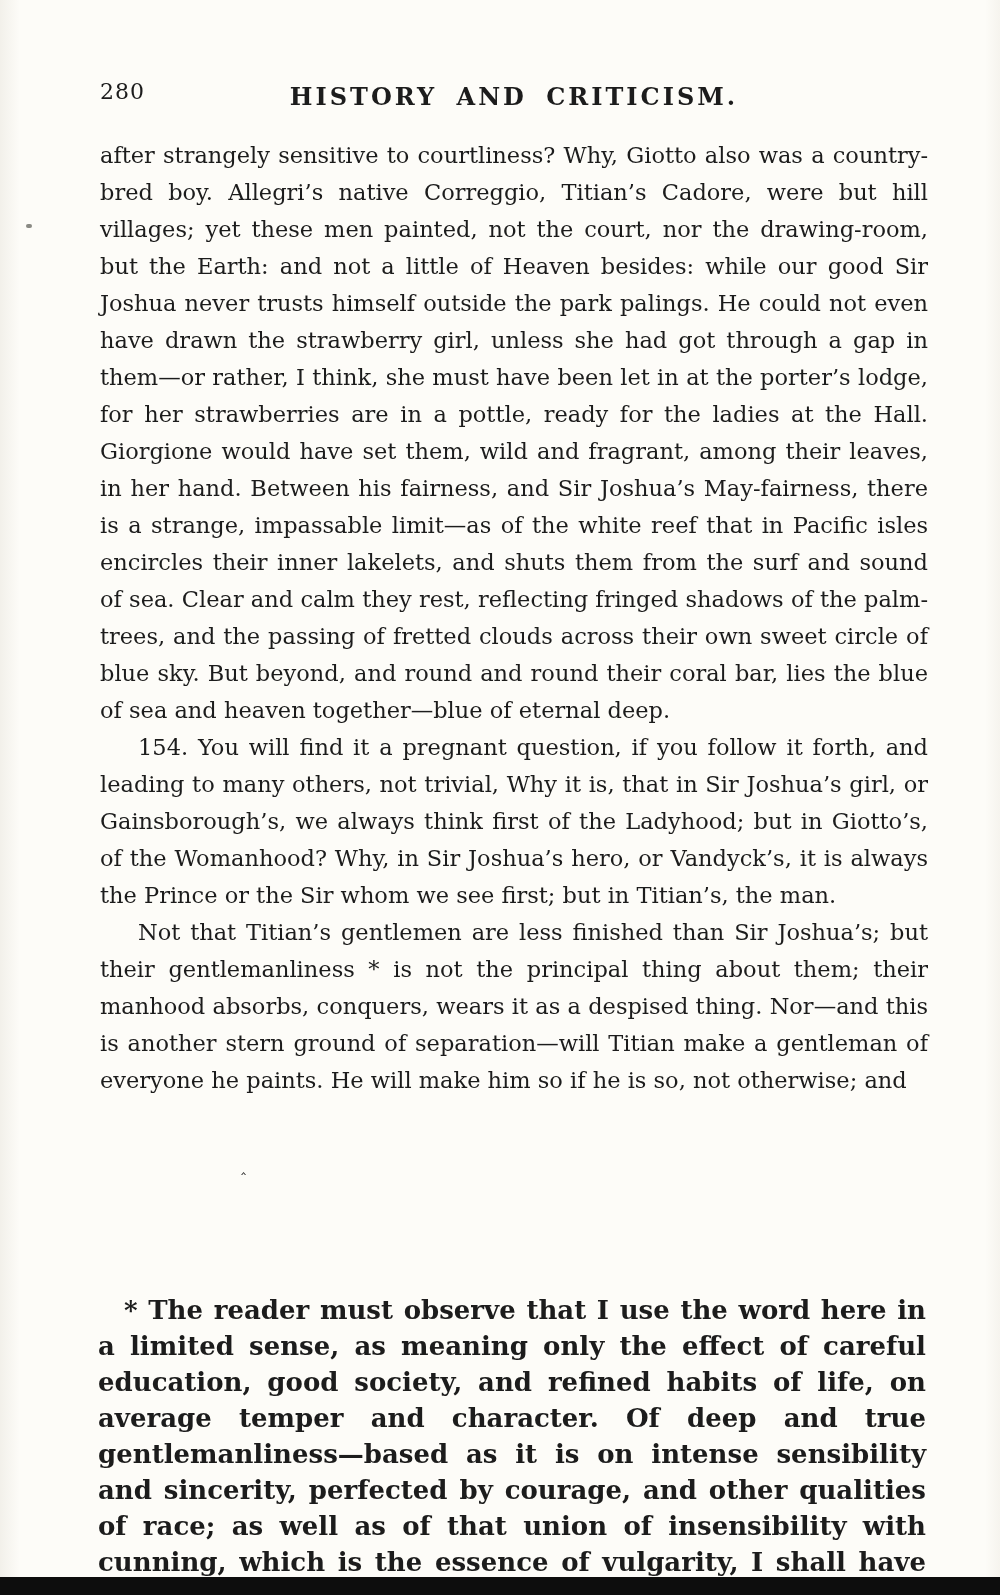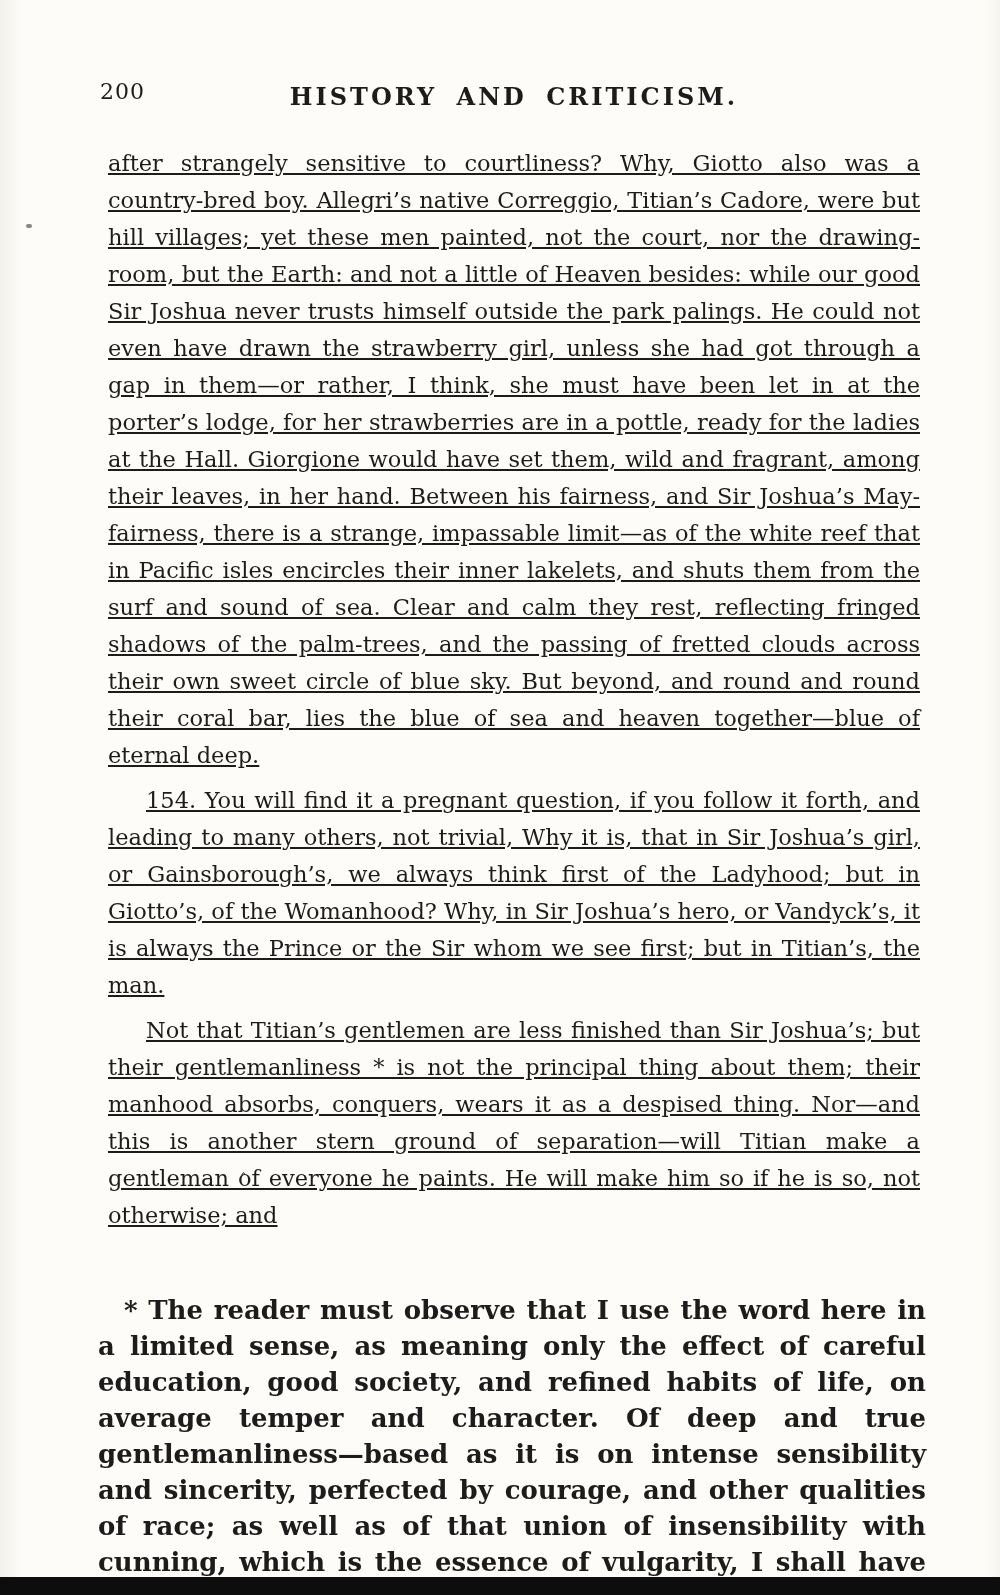--- a/index.html
+++ b/index.html
@@ -42,23 +42,22 @@
   .body-text {
     position: absolute;
     left: 100px;
     top: 137px;
     width: 828px;
     font-size: 22.5px;
     line-height: 37px;
     text-align: justify;
   }
   .body-text p {
-    margin: 8px;
+    margin: 0;
     padding: 0;
-    text-decoration: underline;
   }
   .p-indent {
     text-indent: 38px;
   }
   .footnote {
     position: absolute;
     left: 98px;
     top: 1292px;
     width: 828px;
     font-size: 26px;
@@ -91,21 +90,21 @@
     font-size: 15px;
     color: #2a2a2a;
   }
 </style>
 </head>
 <body>
 
 <div class="page">
 
   <div class="header">
-    <span class="page-number">200</span>
+    <span class="page-number">280</span>
     <span class="running-title">HISTORY AND CRITICISM.</span>
   </div>
 
   <div class="body-text">
     <p>after strangely sensitive to courtliness?  Why, Giotto also was a country-bred boy.  Allegri’s native Correggio, Titian’s Cadore, were but hill villages; yet these men painted, not the court, nor the drawing-room, but the Earth: and not a little of Heaven besides: while our good Sir Joshua never trusts himself outside the park palings.  He could not even have drawn the strawberry girl, unless she had got through a gap in them—or rather, I think, she must have been let in at the porter’s lodge, for her strawberries are in a pottle, ready for the ladies at the Hall.  Giorgione would have set them, wild and fragrant, among their leaves, in her hand. Between his fairness, and Sir Joshua’s May-fairness, there is a strange, impassable limit—as of the white reef that in Pacific isles encircles their inner lakelets, and shuts them from the surf and sound of sea.  Clear and calm they rest, reflecting fringed shadows of the palm-trees, and the passing of fretted clouds across their own sweet circle of blue sky. But beyond, and round and round their coral bar, lies the blue of sea and heaven together—blue of eternal deep.</p>
     <p class="p-indent">154. You will find it a pregnant question, if you follow it forth, and leading to many others, not trivial, Why it is, that in Sir Joshua’s girl, or Gainsborough’s, we always think first of the Ladyhood; but in Giotto’s, of the Womanhood?  Why, in Sir Joshua’s hero, or Vandyck’s, it is always the Prince or the Sir whom we see first; but in Titian’s, the man.</p>
     <p class="p-indent">Not that Titian’s gentlemen are less finished than Sir Joshua’s; but their gentlemanliness * is not the principal thing about them; their manhood absorbs, conquers, wears it as a despised thing.  Nor—and this is another stern ground of separation—will Titian make a gentleman of everyone he paints.  He will make him so if he is so, not otherwise; and</p>
   </div>
 
   <div class="footnote">* The reader must observe that I use the word here in a limited sense, as meaning only the effect of careful education, good society, and refined habits of life, on average temper and character.  Of deep and true gentlemanliness—based as it is on intense sensibility and sincerity, perfected by courage, and other qualities of race; as well as of that union of insensibility with cunning, which is the essence of vulgarity, I shall have to speak at length in another place.</div>

